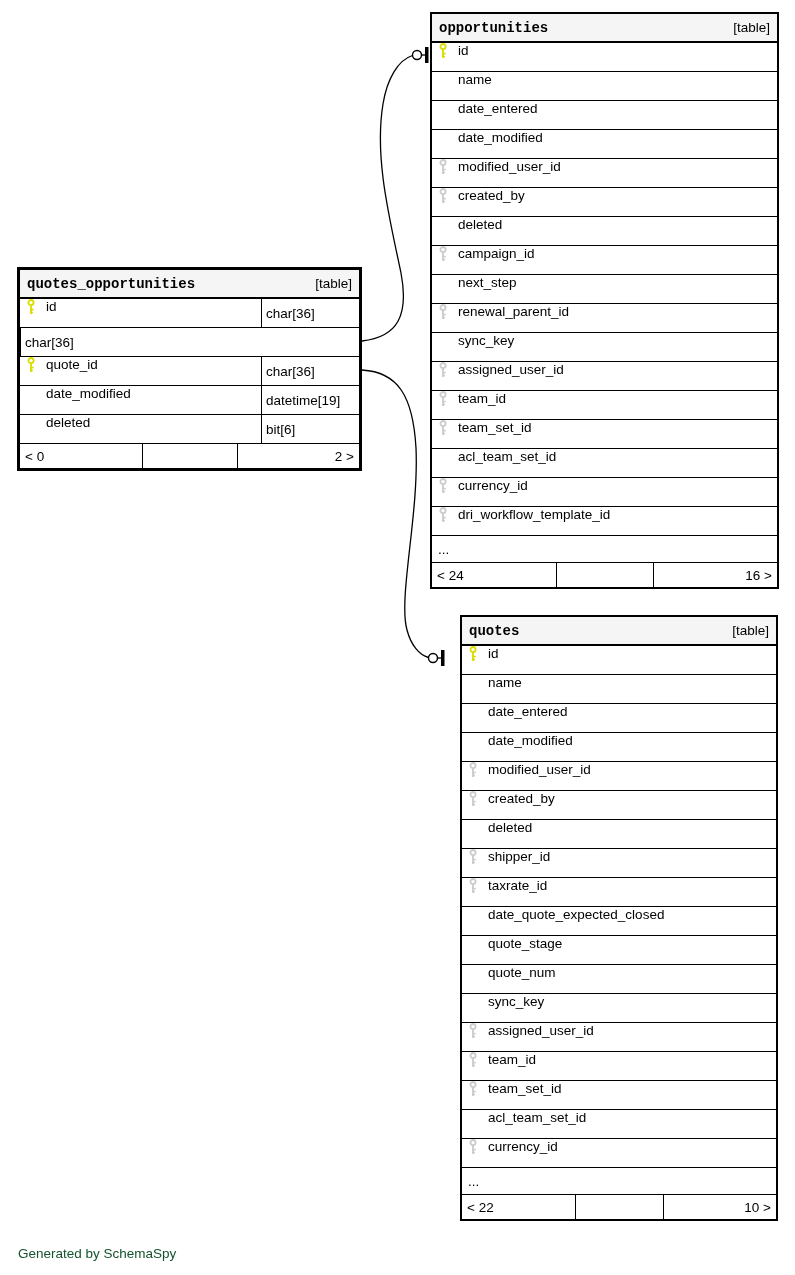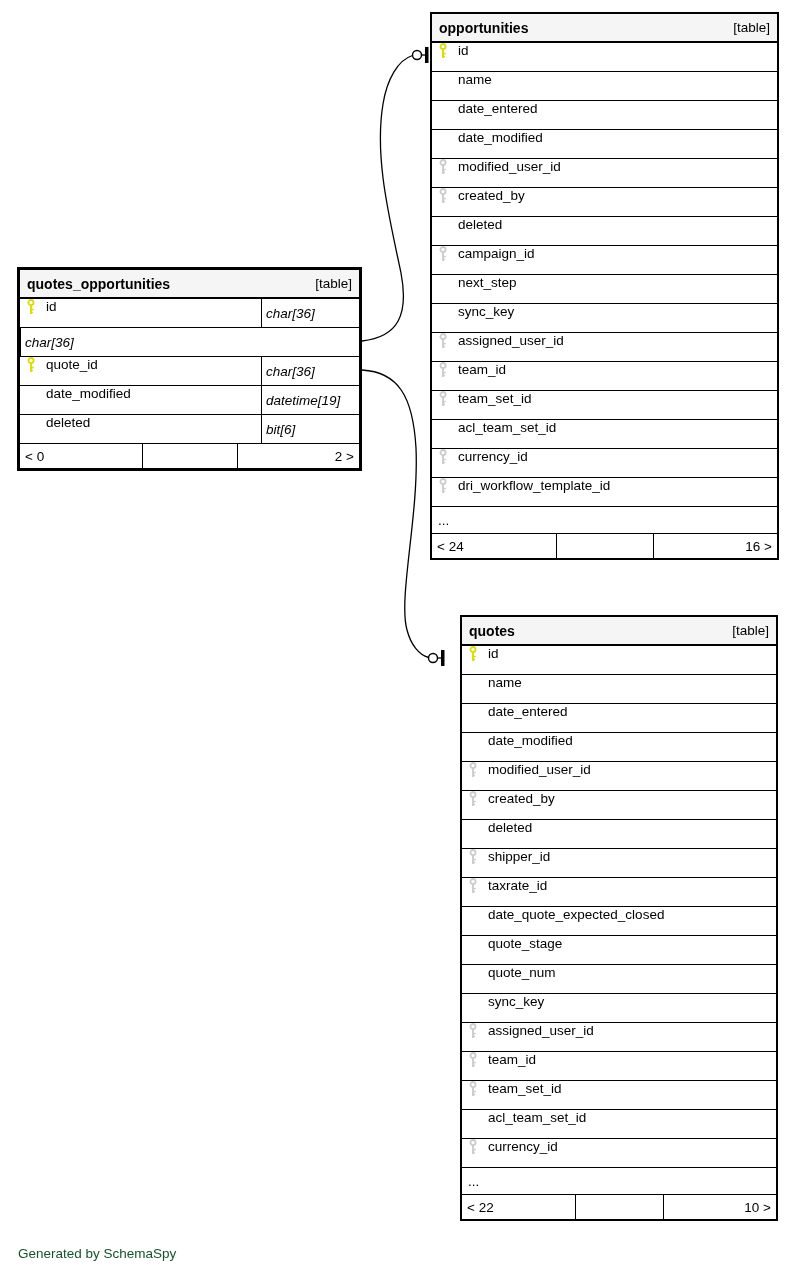--- a/index.html
+++ b/index.html
@@ -34,21 +34,21 @@
   }
   .thead {
     display: flex;
     justify-content: space-between;
     align-items: center;
     height: 27px;
     background: #f5f5f5;
     border-bottom: 2px solid #000000;
     padding: 0 7px;
   }
-  .tname { font-weight: bold; font-size: 14px; }
+  .tname { font-weight: bold; font-size: 14px; font-family: Liberation Mono, monospace; }
   .ttag  { font-weight: normal; font-size: 13.5px; }
   .col-row {
     display: flex;
     align-items: stretch;
     height: 29px;
     border-bottom: 1px solid #000000;
     box-sizing: border-box;
   }
   .col-row:last-child { border-bottom: 1px solid #000000; }
   .cell-main {
@@ -68,21 +68,20 @@
     justify-content: flex-start;
   }
   .col-name { white-space: nowrap; }
   .cell-type {
     flex: 1 1 auto;
     border-left: 1px solid #000000;
     display: flex;
     align-items: center;
     padding-left: 4px;
     white-space: nowrap;
-    font-style: italic;
   }
   .col-row.ellipsis {
     align-items: center;
     padding-left: 6px;
     height: 27px;
   }
   .tfoot {
     display: flex;
     height: 24px;
     align-items: stretch;
@@ -259,20 +258,33 @@
           </div>
         </div>
         <div class="col-row">
           <div class="cell-main">
             <span class="key"></span>
             <span class="col-name">next_step</span>
           </div>
         </div>
         <div class="col-row">
           <div class="cell-main">
+            <span class="key">
+              <svg width="10" height="16" viewBox="0 0 10 16">
+                <circle cx="5" cy="3.6" r="2.6" fill="none" stroke="#cccccc" stroke-width="1.8"></circle>
+                <line x1="5" y1="6.2" x2="5" y2="15" stroke="#cccccc" stroke-width="1.9"></line>
+                <line x1="5" y1="10.6" x2="7.8" y2="10.6" stroke="#cccccc" stroke-width="1.5"></line>
+                <line x1="5" y1="13.4" x2="7" y2="13.4" stroke="#cccccc" stroke-width="1.5"></line>
+              </svg>
+            </span>
+            <span class="col-name">renewal_parent_id</span>
+          </div>
+        </div>
+        <div class="col-row">
+          <div class="cell-main">
             <span class="key"></span>
             <span class="col-name">sync_key</span>
           </div>
         </div>
         <div class="col-row">
           <div class="cell-main">
             <span class="key">
               <svg width="10" height="16" viewBox="0 0 10 16">
                 <circle cx="5" cy="3.6" r="2.6" fill="none" stroke="#cccccc" stroke-width="1.8"></circle>
                 <line x1="5" y1="6.2" x2="5" y2="15" stroke="#cccccc" stroke-width="1.9"></line>

